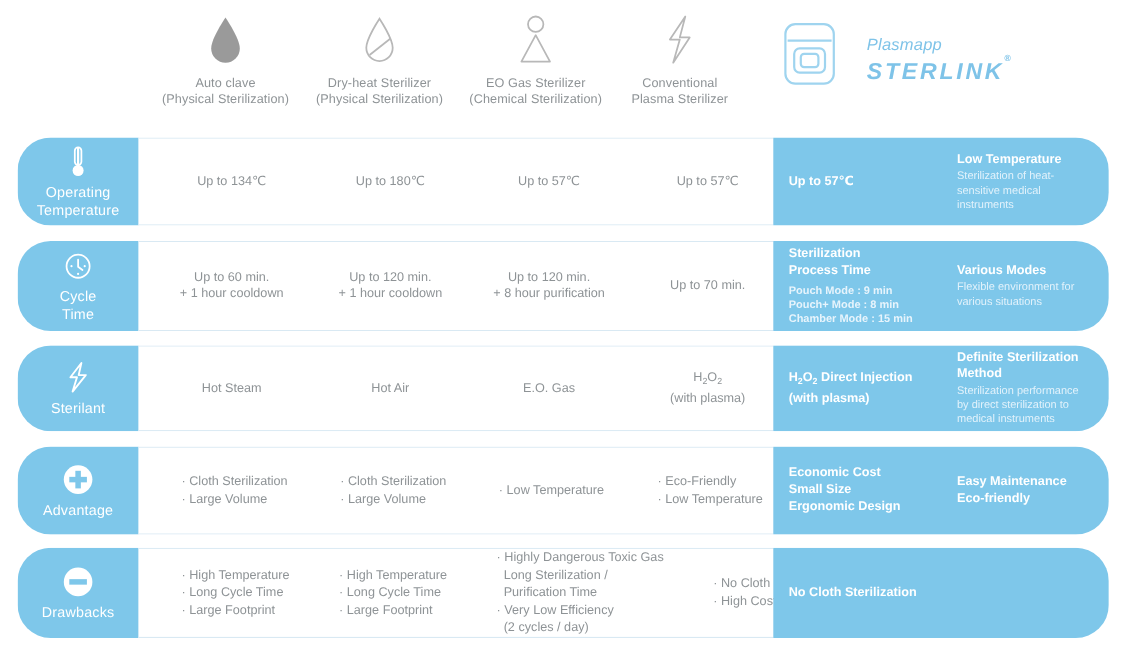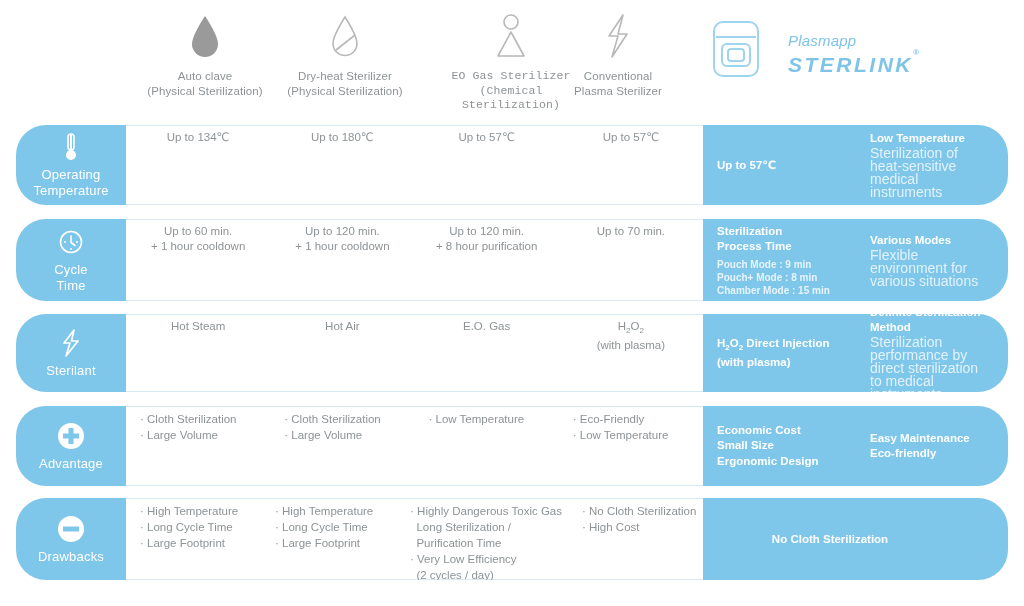--- a/index.html
+++ b/index.html
@@ -63,40 +63,40 @@
   }
   .cat-icon{margin-bottom:5px;display:block;height:30px;
             display:flex;align-items:center;justify-content:center;}
   .cells{
     flex:0 0 577px;width:577px;background:#ffffff;
     border:1px solid #d9e9f3;border-left:none;border-right:none;
     box-sizing:border-box;
     display:flex;
   }
   .cell{
-    flex:1 1 0;display:flex;justify-content:center;
+    flex:1 1 0;display:flex;align-items:center;justify-content:center;
     text-align:center;font-size:11.5px;line-height:15px;color:#8e9396;
-    padding:4px 6px;box-sizing:border-box;
+    padding:4px 6px;box-sizing:border-box;margin-left:25px;
   }
   .cell.bullets{justify-content:flex-start;text-align:left;padding-left:14px;}
   .hl{
     flex:1 1 auto;background:#7ec7ea;color:#ffffff;display:flex;
   }
   .hl-val{
     flex:0 0 131px;width:131px;display:flex;align-items:center;
     font-size:11.5px;line-height:15px;padding-left:14px;box-sizing:border-box;
     font-weight:bold;
   }
   .hl-val .blk{width:100%;}
   .hl-ben{
     flex:1 1 auto;display:flex;align-items:center;
     padding-left:4px;padding-right:18px;box-sizing:border-box;margin-left:32px;
   }
   .hl-title{font-size:11.5px;line-height:15px;font-weight:bold;}
-  .hl-sub{font-size:14px;line-height:13px;color:#e2f2fb;margin-top:1px;}
+  .hl-sub{font-size:10px;line-height:13px;color:#e2f2fb;margin-top:1px;}
   .hl-small{font-size:10px;line-height:13px;color:#e7f4fc;margin-top:4px;}
   .blist{font-size:11.5px;line-height:16px;color:#8e9396;}
   .blist div{white-space:pre;}
   .hl-list{font-size:11.5px;line-height:15.5px;font-weight:bold;}
   sub{font-size:8px;}
   .cat-name{display:block;}
 </style>
 </head>
 <body>
 
@@ -120,21 +120,21 @@
         <path d="M17 3 C17 3 5 21 5 29.5 a12 12 0 0 0 24 0 C29 21 17 3 17 3 z" fill="none" stroke="#b8b8b8" stroke-width="1.6"></path>
         <line x1="8" y1="36" x2="27" y2="21" stroke="#b8b8b8" stroke-width="1.6"></line>
       </svg>
     </div>
     <div class="hdr-label">
       <div>Dry-heat Sterilizer</div>
       <div>(Physical Sterilization)</div>
     </div>
   </div>
 
-  <div class="hdr-col" style="left:436px;font-family:Liberation Mono, monospace;">
+  <div class="hdr-col" style="left:412px;">
     <div class="hdr-icon">
       <svg width="40" height="48" viewBox="0 0 40 48">
         <circle cx="20" cy="10" r="7" fill="none" stroke="#b8b8b8" stroke-width="1.6"></circle>
         <path d="M20 20 L7 44 L33 44 Z" fill="none" stroke="#b8b8b8" stroke-width="1.6" stroke-linejoin="round"></path>
       </svg>
     </div>
     <div class="hdr-label">
       <div>EO Gas Sterilizer</div>
       <div>(Chemical Sterilization)</div>
     </div>
@@ -408,21 +408,21 @@
       </div>
         </div>
       <div class="cell bullets">
           <div class="blist">
         <div>· No Cloth Sterilization</div>
         <div>· High Cost</div>
       </div>
         </div>
     </div>
     <div class="hl">
-      <div class="hl-val" style="flex:0 0 240px;width:240px;text-align:center;">
+      <div class="hl-val" style="flex:0 0 240px;width:240px;">
         <div class="blk">
             <div>No Cloth Sterilization</div>
           </div>
       </div>
       <div class="hl-ben">
           <div></div>
         </div>
     </div>
   </div>
 </div>

